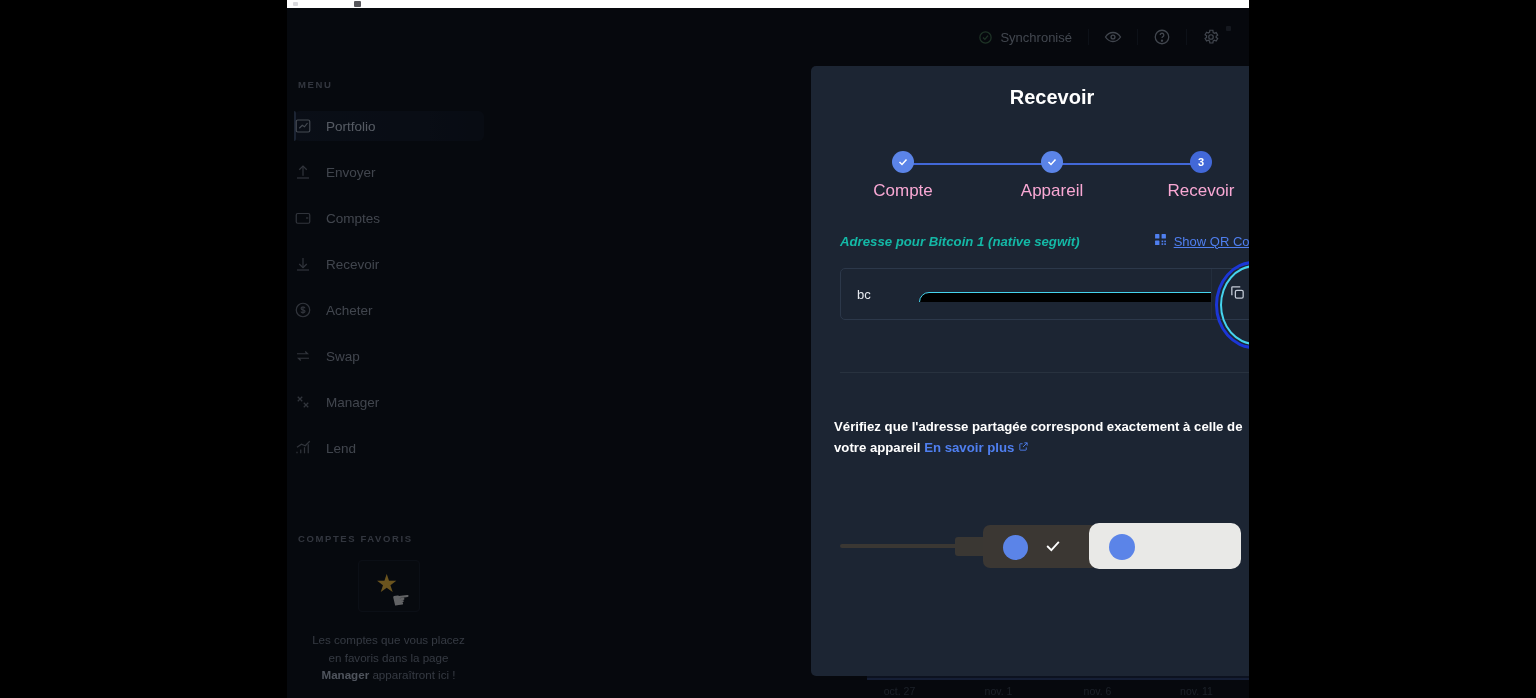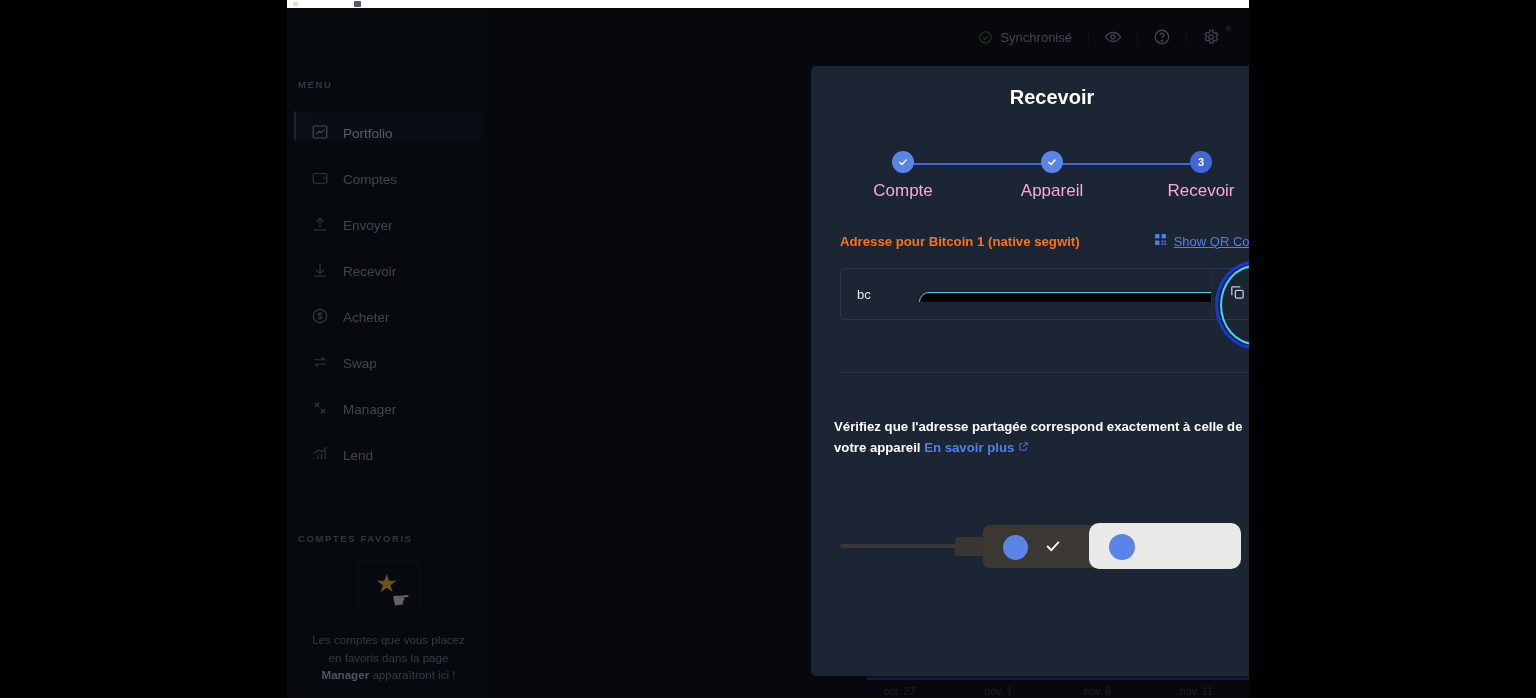--- a/index.html
+++ b/index.html
@@ -35,22 +35,22 @@
     background: #0b0e14;
   }
   .side-label {
     position: absolute; left: 11px; font-size: 9.5px; font-weight: 700;
     letter-spacing: 1.6px; color: #6b7280;
   }
   .menu-label { top: 71px; }
   .fav-label { top: 525px; }
   .nav { position: absolute; left: 7px; top: 103px; width: 190px; }
   .nav-item {
-    display: flex; align-items: flex-end; gap: 14px;
-    height: 30px; margin-bottom: 16px; padding-left: 17px;
+    display: flex; align-items: center; gap: 14px;
+    height: 30px; margin-bottom: 16px; 
     border-radius: 6px; color: #8b93a1; font-size: 13.5px;
     cursor: pointer;
   }
   .nav-item.active {
     background: linear-gradient(90deg,#121a28 0%, #101724 70%, #0e1420 100%);
     color: #b9c2d0;
   }
   .nav-item.active::before {
     content: ""; position: absolute; left: 0; width: 2px; height: 30px;
     background: #3a4a66; border-radius: 0 2px 2px 0;
@@ -132,21 +132,21 @@
   .step.s1 { left: 0; }
   .step.s2 { left: 149px; }
   .step.s3 { left: 298px; }
   .step.s3 .bubble { background: #4268d8; }
 
   
   .addr-head {
     position: absolute; left: 29px; top: 167px; right: 29px;
     display: flex; align-items: center; justify-content: space-between;
   }
-  .addr-head .lbl { font-size: 13.2px; font-weight: 700; color: #f97316; }
+  .addr-head .lbl { font-size: 13.2px; font-weight: 700; color: #14b8a6; font-style: italic; }
   .qr-link { display: flex; align-items: center; gap: 7px; color: #4f7ff0; font-size: 13px; cursor: pointer; }
   .qr-link .txt { text-decoration: underline; }
 
   .addr-box {
     position: absolute; left: 29px; top: 202px; width: 424px; height: 52px;
     border: 1px solid #2c384a; border-radius: 5px; display: flex; align-items: center;
   }
   .addr-val {
     flex: 1; padding-left: 16px; font-size: 13px; color: #e6e9ef;
     white-space: nowrap; overflow: hidden; position: relative;
@@ -210,36 +210,36 @@
                 <rect x="3" y="4" width="18" height="16" rx="2"></rect>
                 <polyline points="7,15 11,11 14,13 18,8"></polyline>
               </svg>
           </span>
           <span>Portfolio</span>
         </div>
 
         <div class="nav-item">
           <span class="nav-ico">
             <svg viewBox="0 0 24 24" fill="none" stroke="#8b93a1" stroke-width="1.6">
-                <rect x="3" y="6" width="18" height="13" rx="2"></rect>
-                <path d="M16 12h3"></path>
-              </svg>
-          </span>
-          <span>Comptes</span>
-        </div>
-
-        <div class="nav-item">
-          <span class="nav-ico">
-            <svg viewBox="0 0 24 24" fill="none" stroke="#8b93a1" stroke-width="1.6">
                 <path d="M12 4v13"></path>
                 <polyline points="7,9 12,4 17,9"></polyline>
                 <path d="M4 20h16"></path>
               </svg>
           </span>
           <span>Envoyer</span>
+        </div>
+
+        <div class="nav-item">
+          <span class="nav-ico">
+            <svg viewBox="0 0 24 24" fill="none" stroke="#8b93a1" stroke-width="1.6">
+                <rect x="3" y="6" width="18" height="13" rx="2"></rect>
+                <path d="M16 12h3"></path>
+              </svg>
+          </span>
+          <span>Comptes</span>
         </div>
 
         <div class="nav-item">
           <span class="nav-ico">
             <svg viewBox="0 0 24 24" fill="none" stroke="#8b93a1" stroke-width="1.6">
                 <path d="M12 4v13"></path>
                 <polyline points="7,12 12,17 17,12"></polyline>
                 <path d="M4 20h16"></path>
               </svg>
           </span>

